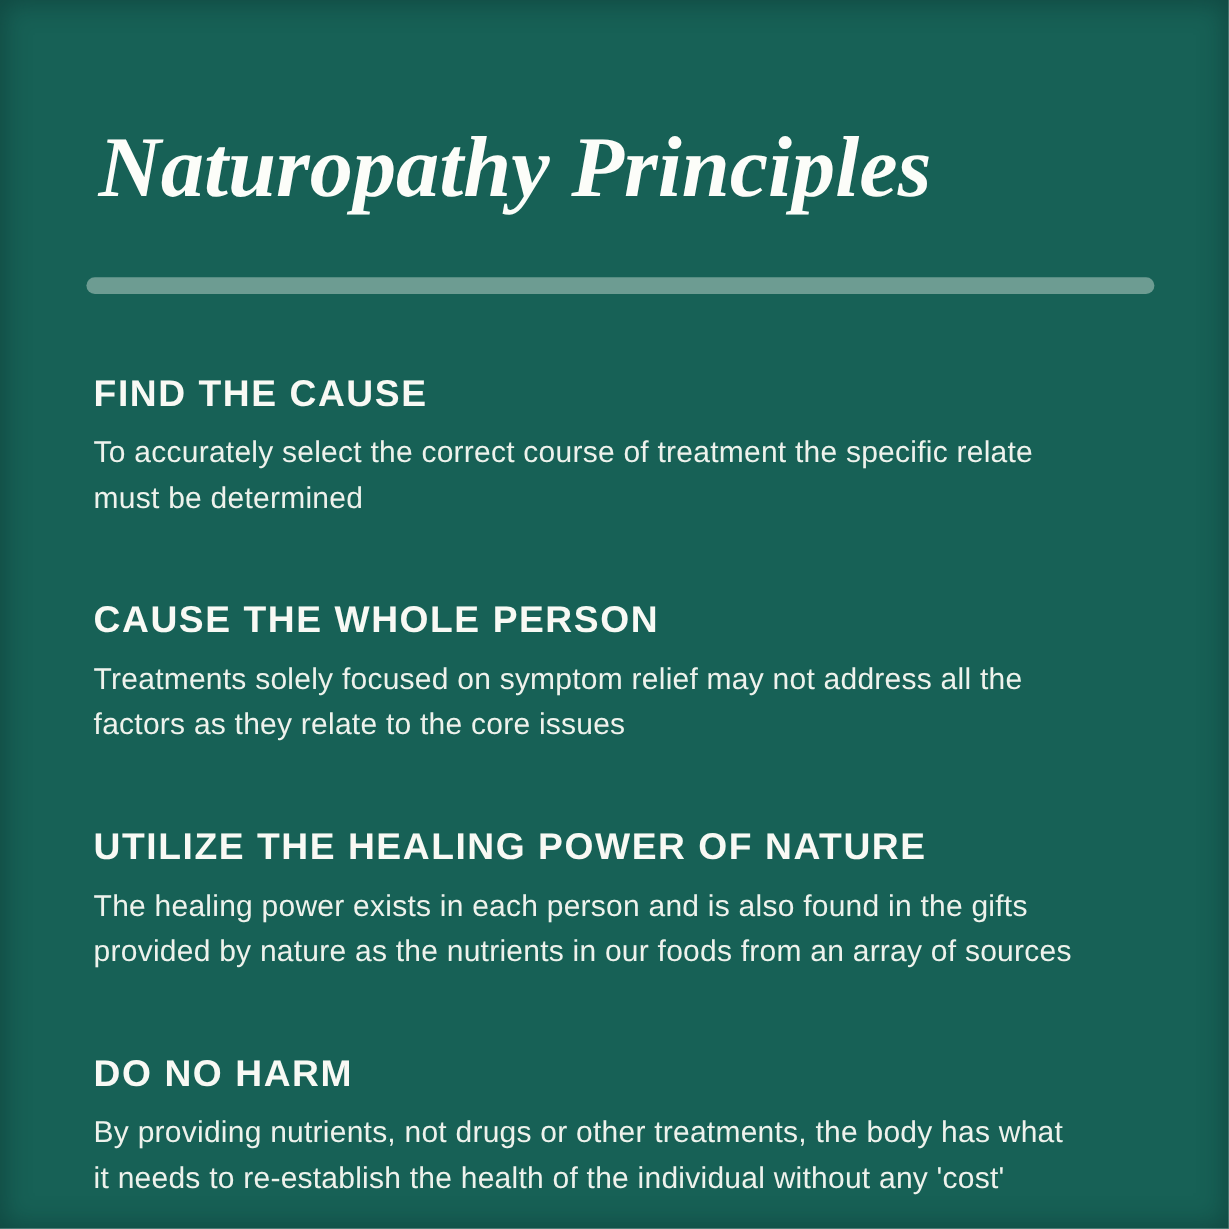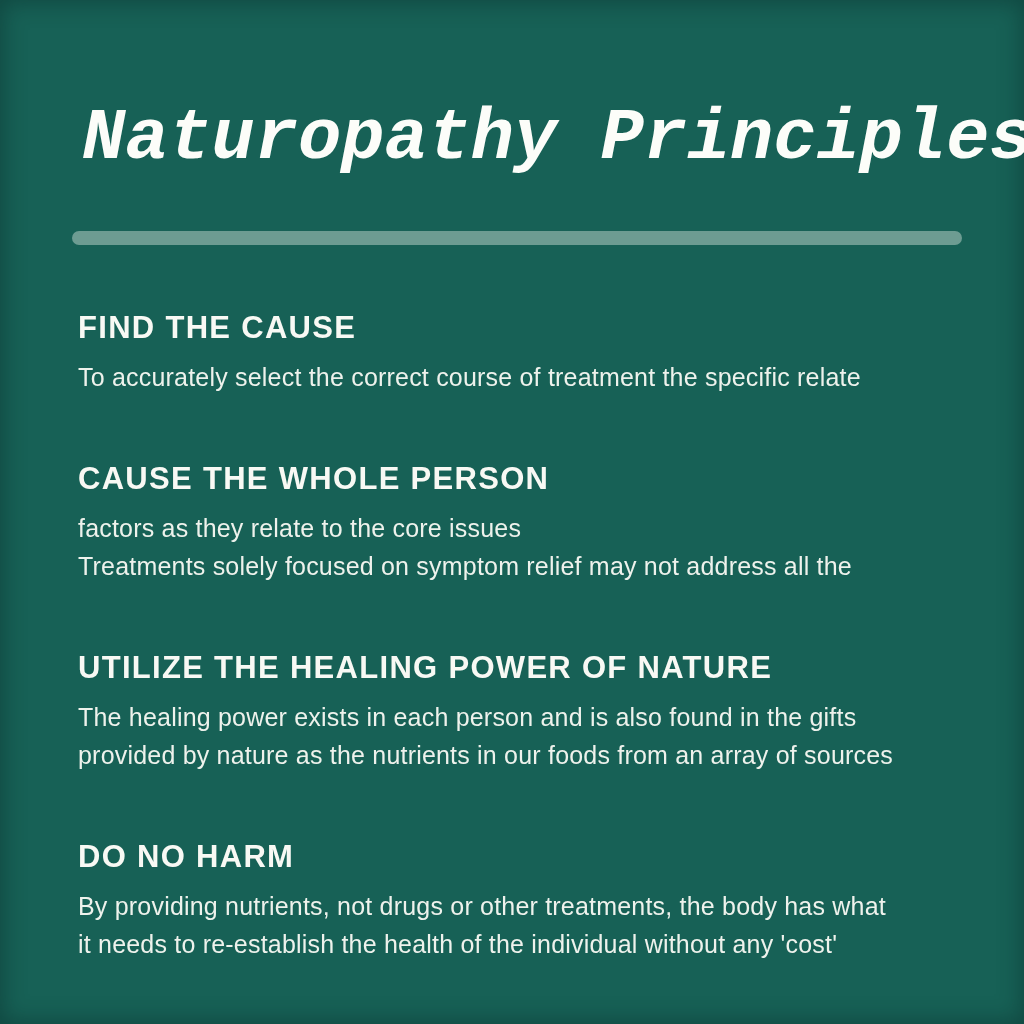--- a/index.html
+++ b/index.html
@@ -10,21 +10,21 @@
     width: 1024px;
     height: 1024px;
     background: #176156;
     box-sizing: border-box;
     padding: 48px 60px 0 78px;
     box-shadow: inset 0 0 22px 3px rgba(8, 42, 40, 0.45);
     font-family: "Liberation Sans", sans-serif;
   }
 
   .title {
-    font-family: Liberation Mono, monospace;
+    font-family: Liberation Serif, serif;
     font-style: italic;
     font-weight: 700;
     font-size: 72px;
     line-height: 1.2;
     color: #fcfdf9;
     letter-spacing: 0px;
     white-space: nowrap;
     margin-left: 4px;
   }
 
@@ -66,28 +66,29 @@
 <div class="page">
 
   <h1 class="title">Naturopathy Principles</h1>
 
   <div class="divider"></div>
 
   <div class="section first">
     <div class="section-heading">FIND THE CAUSE</div>
     <div class="section-body">
       <div class="body-line">To accurately select the correct course of treatment the specific relate</div>
+      <div class="body-line">must be determined</div>
     </div>
   </div>
 
   <div class="section">
     <div class="section-heading">CAUSE THE WHOLE PERSON</div>
     <div class="section-body">
+      <div class="body-line">Treatments solely focused on symptom relief may not address all the</div>
       <div class="body-line">factors as they relate to the core issues</div>
-      <div class="body-line">Treatments solely focused on symptom relief may not address all the</div>
     </div>
   </div>
 
   <div class="section">
     <div class="section-heading">UTILIZE THE HEALING POWER OF NATURE</div>
     <div class="section-body">
       <div class="body-line">The healing power exists in each person and is also found in the gifts</div>
       <div class="body-line">provided by nature as the nutrients in our foods from an array of sources</div>
     </div>
   </div>

